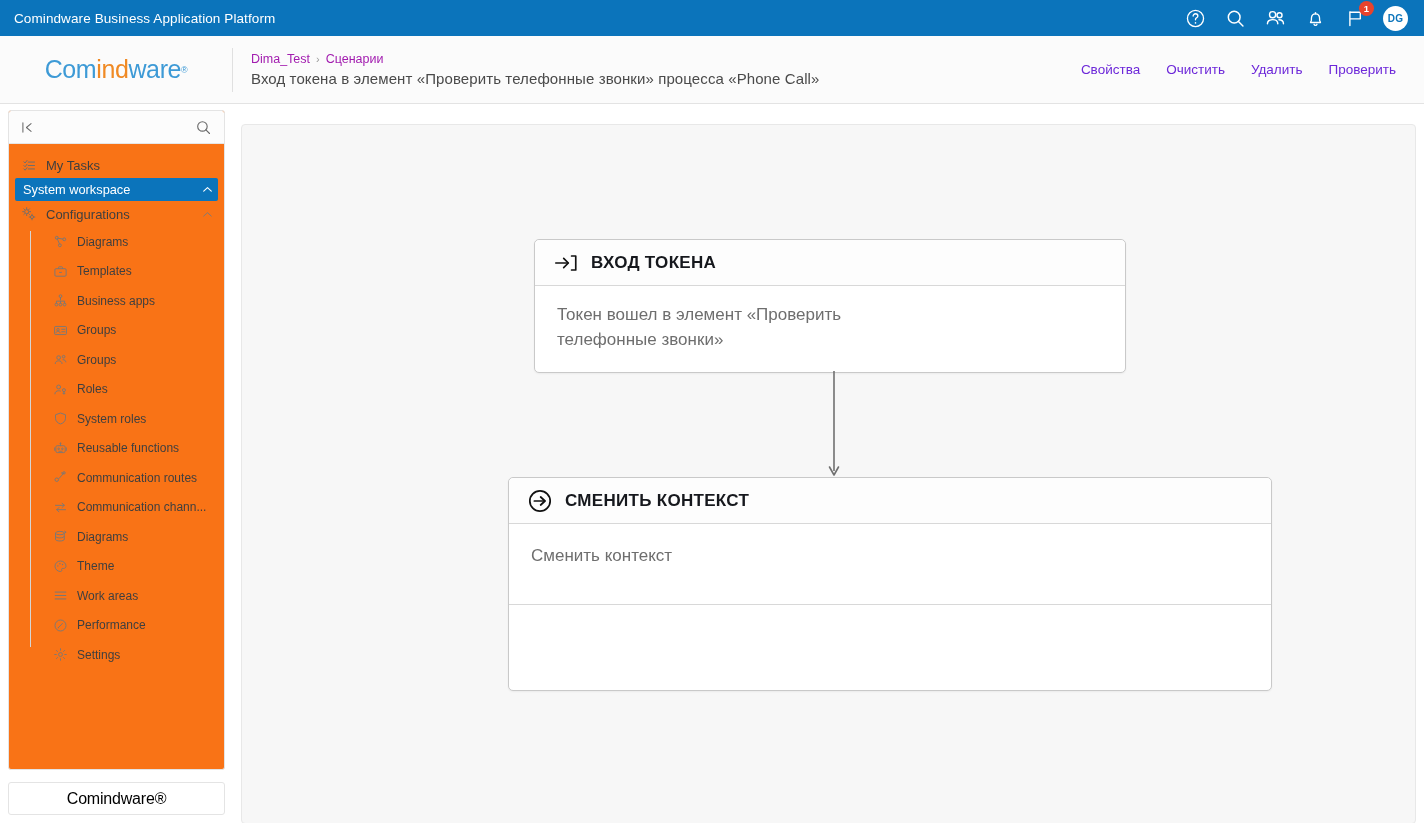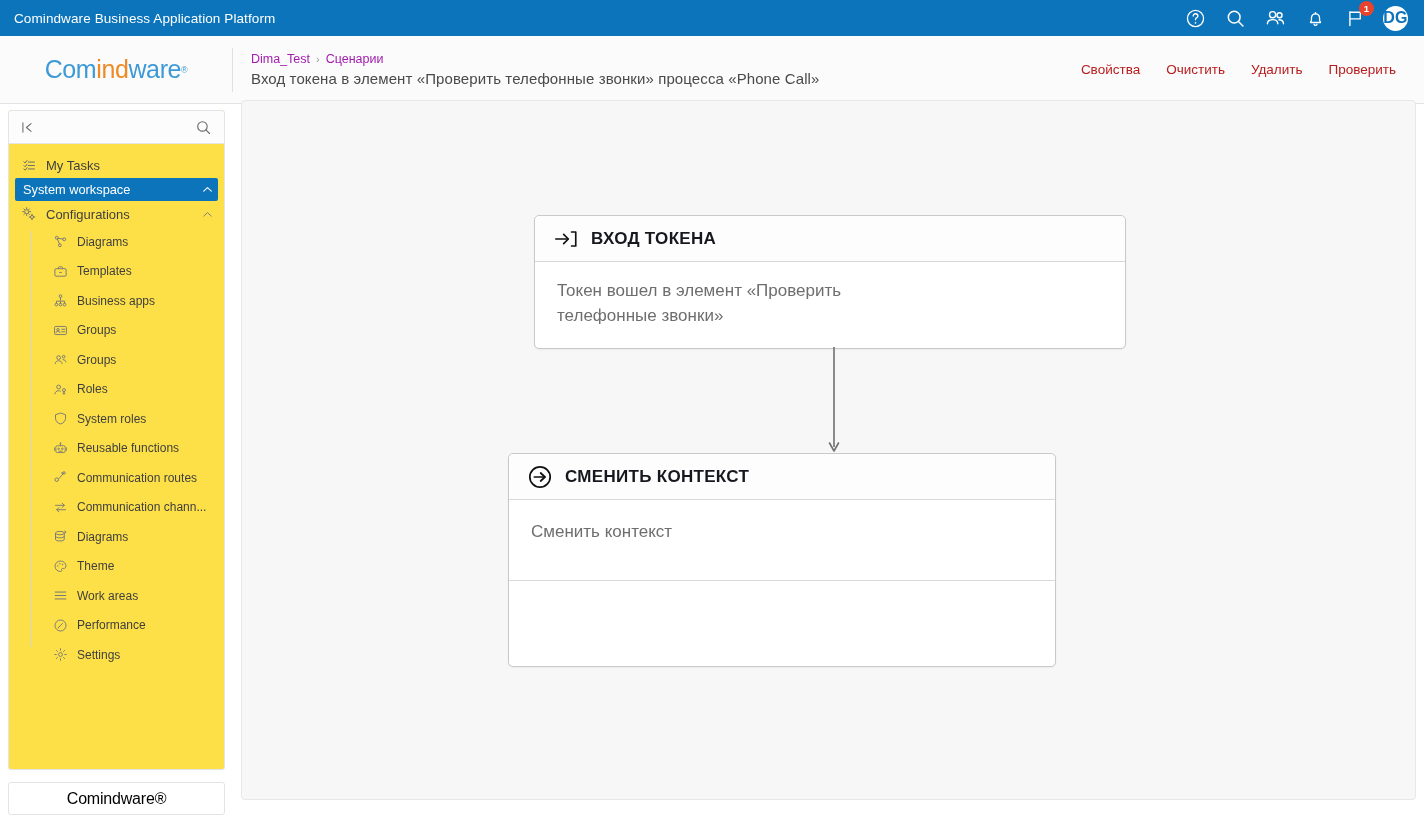--- a/index.html
+++ b/index.html
@@ -31,21 +31,21 @@
   .tb-icon svg { display: block; }
   .badge {
     position: absolute; top: -5px; right: -7px;
     background: #e8432c; color: #fff; border-radius: 50%;
     min-width: 15px; height: 15px; font-size: 9.5px; line-height: 15px;
     text-align: center; padding: 0 3px; font-weight: bold;
   }
   .avatar {
     width: 25px; height: 25px; border-radius: 50%;
     background: #ffffff; color: #0b74bb;
-    font-size: 16px; font-weight: bold;
+    font-size: 10px; font-weight: bold;
     display: flex; align-items: center; justify-content: center;
     cursor: pointer; letter-spacing: .3px;
   }
 
   
   .header {
     position: absolute; left: 0; top: 36px; width: 1424px; height: 68px;
     background: #fbfbfb;
     border-bottom: 1px solid #e3e3e3;
     display: flex; align-items: center;
@@ -63,27 +63,27 @@
   .hdr-text { display: flex; flex-direction: column; gap: 4px; }
   .breadcrumb { font-size: 12.5px; display: flex; align-items: center; gap: 6px; }
   .breadcrumb a { color: #a21caf; text-decoration: none; cursor: pointer; text-align: center; }
   .breadcrumb .sep { color: #9b9b9b; font-size: 11px; }
   .page-title { font-size: 15px; color: #4a4a4a; letter-spacing: .1px; }
   .hdr-actions {
     margin-left: auto; display: flex; align-items: center; gap: 26px;
     padding-right: 28px;
   }
   .hdr-actions .act {
-    font-size: 13.5px; color: #b91c1c; cursor: pointer; white-space: nowrap;
+    font-size: 13.5px; color: #6d28d9; cursor: pointer; white-space: nowrap;
   }
 
   
   .sidebar {
     position: absolute; left: 8px; top: 110px; width: 217px; height: 660px;
-    background: #fde047;
+    background: #f97316;
     border: 1px solid #e4e4e4;
     border-radius: 3px;
     display: flex; flex-direction: column;
     overflow: hidden;
   }
   .sb-top {
     height: 33px; background: #fcfcfc; border-bottom: 1px solid #e6e6e6;
     display: flex; align-items: center; justify-content: space-between;
     padding: 0 12px 0 10px;
   }
@@ -115,21 +115,21 @@
 
   .sb-footer {
     position: absolute; left: 8px; top: 782px; width: 217px; height: 33px;
     background: #ffffff; border: 1px solid #e4e4e4; border-radius: 3px;
     display: flex; align-items: center; justify-content: center;
     font-size: 16px; letter-spacing: -0.2px;
   }
 
   
   .canvas {
-    position: absolute; left: 241px; top: 100px;
+    position: absolute; left: 241px; top: 124px;
     width: 1175px; height: 700px;
     background: #f7f7f7;
     border: 1px solid #e8e8e8;
     border-radius: 4px;
     overflow: hidden;
   }
 
   .card {
     position: absolute;
     background: #ffffff;
@@ -152,21 +152,21 @@
     padding: 17px 22px 20px 22px;
     font-size: 17px; color: #6e6e6e; line-height: 1.45;
   }
   .card-sec-divider { border-top: 1px solid #d8d8d8; }
   .card-empty { height: 86px; }
 
   
   #card-token-in { left: 292px; top: 114px; width: 592px; }
   #card-token-in .card-body { width: 430px; }
   
-  #card-change-ctx { left: 266px; top: 352px; width: 548px; }
+  #card-change-ctx { left: 266px; top: 352px; width: 764px; }
   #card-change-ctx .card-body { height: 80px; padding-top: 20px; }
 
   
   .connector {
     position: absolute; left: 586px; top: 246px; width: 12px; height: 108px;
   }
 </style>
 </head>
 <body>
 

